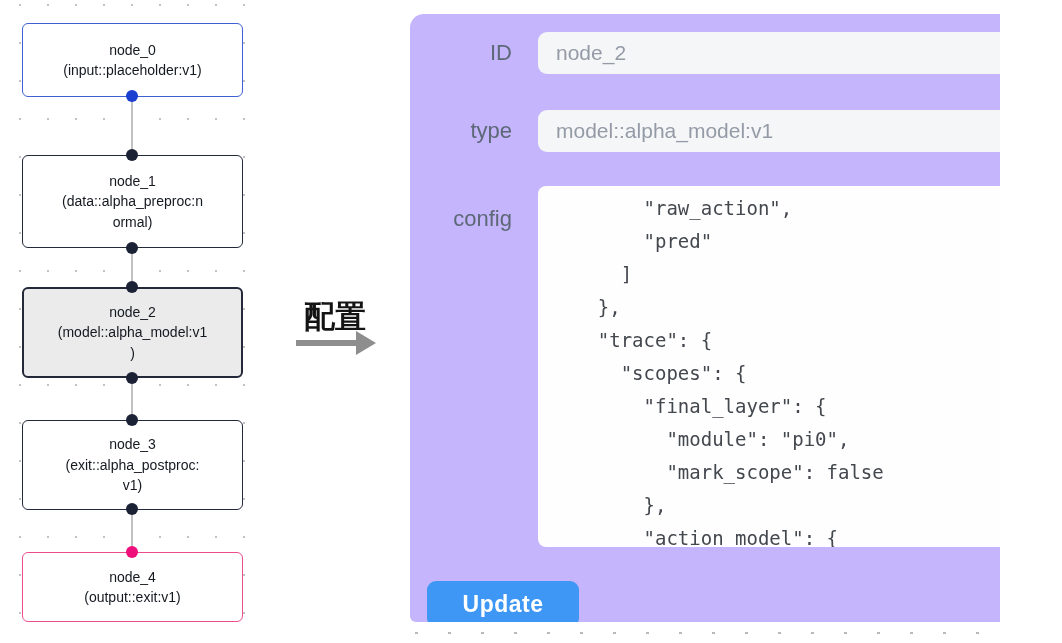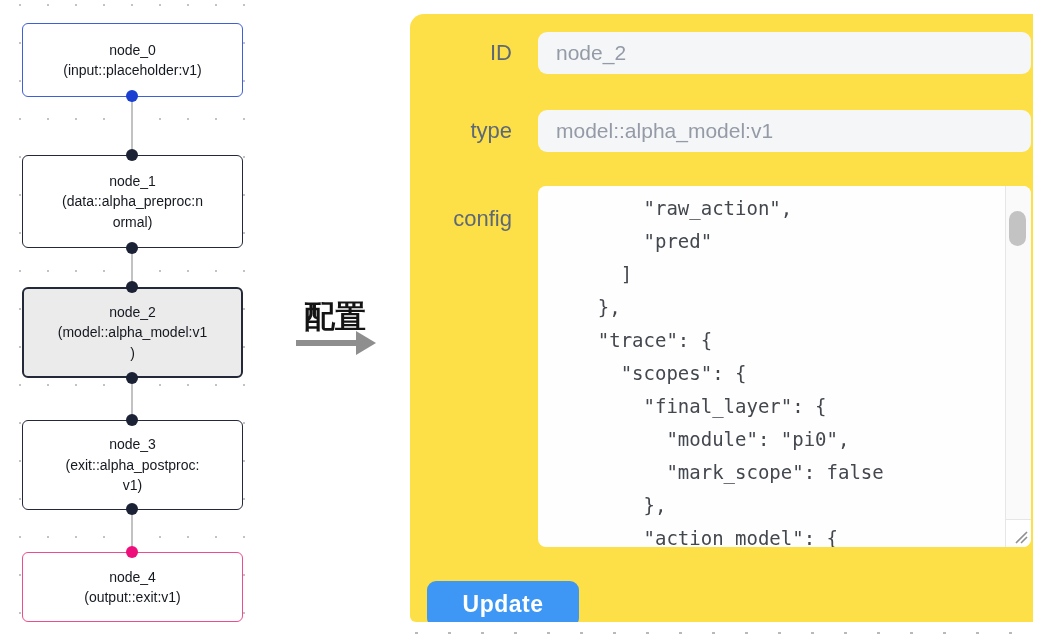--- a/index.html
+++ b/index.html
@@ -1,17 +1,17 @@
 <!DOCTYPE html>
 <html><head>
 <meta charset="utf-8">
 <style>
   html,body{margin:0;padding:0;background:#ffffff;}
   body{font-family:"Liberation Sans",sans-serif;}
-  #stage{position:relative;width:1000px;height:643px;overflow:hidden;background:#ffffff;padding-left:33px;}
+  #stage{position:relative;width:1000px;height:643px;overflow:hidden;background:#ffffff;}
 
   
   .canvas-left{position:absolute;left:0;top:0;width:266px;height:643px;
     background-image:radial-gradient(circle,#c3c3c3 1.2px,transparent 1.4px);
     background-size:28px 38px;background-position:6px 24px;}
   .canvas-right{position:absolute;left:388px;top:0;width:674px;height:643px;
     background-image:radial-gradient(circle,#b9b9b9 1.2px,transparent 1.4px);
     background-size:33px 38px;background-position:12px 6px;}
 
   
@@ -32,21 +32,21 @@
   .edge{position:absolute;left:131px;width:2px;background:#c2c2c2;}
 
   
   .transfer-label{position:absolute;left:295px;top:296px;width:80px;text-align:center;
     font-size:31px;font-weight:700;color:#141414;}
   .arrow-shaft{position:absolute;left:296px;top:340px;width:60px;height:6px;background:#8e8e8e;}
   .arrow-head{position:absolute;left:356px;top:331px;width:0;height:0;
     border-left:20px solid #8e8e8e;border-top:12px solid transparent;border-bottom:12px solid transparent;}
 
   
-  .panel{position:absolute;left:410px;top:14px;width:637px;height:608px;background:#fde047;
+  .panel{position:absolute;left:410px;top:14px;width:637px;height:608px;background:#c4b5fd;
     border-radius:14px 14px 6px 6px;overflow:hidden;}
   .fl{position:absolute;left:0;width:102px;text-align:right;font-size:22px;color:#5d6877;}
   .fl-id{top:26px;}
   .fl-type{top:104px;}
   .fl-config{top:192px;}
   .input{position:absolute;left:128px;width:493px;height:42px;background:#f5f6f8;border-radius:9px;
     display:flex;align-items:center;padding:0 18px;box-sizing:border-box;font-size:21px;color:#949ba6;}
   .input-id{top:18px;}
   .input-type{top:96px;}
 

